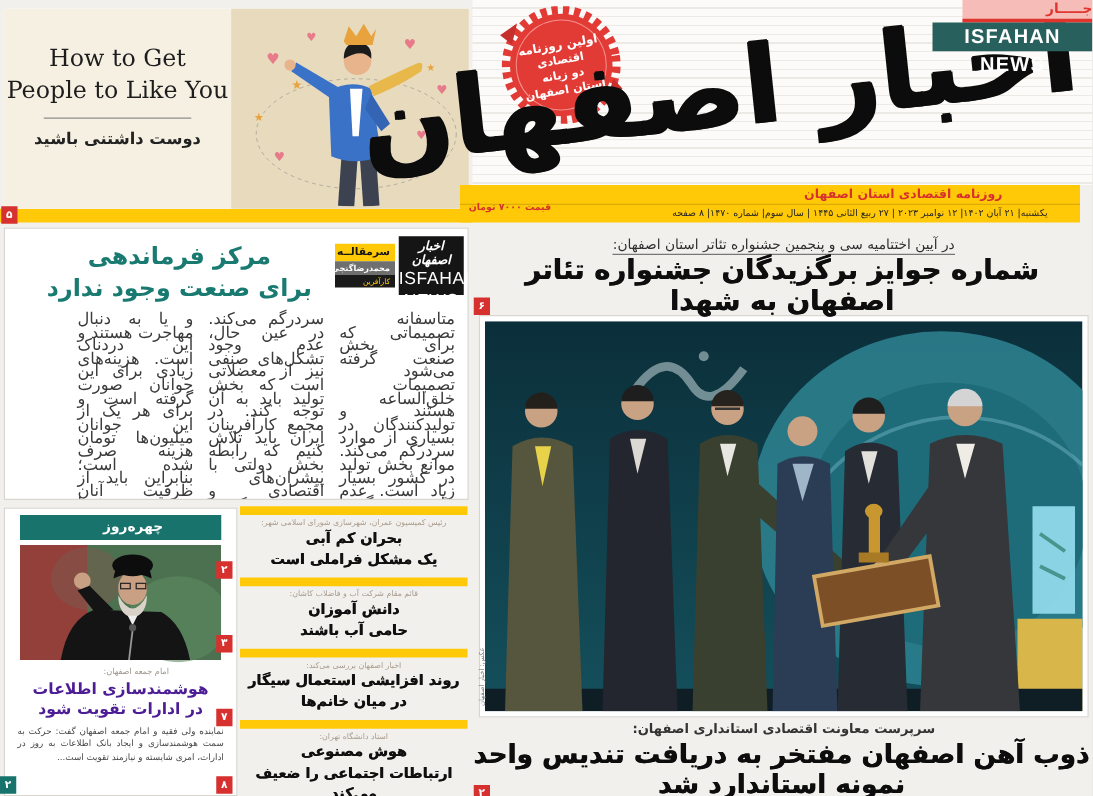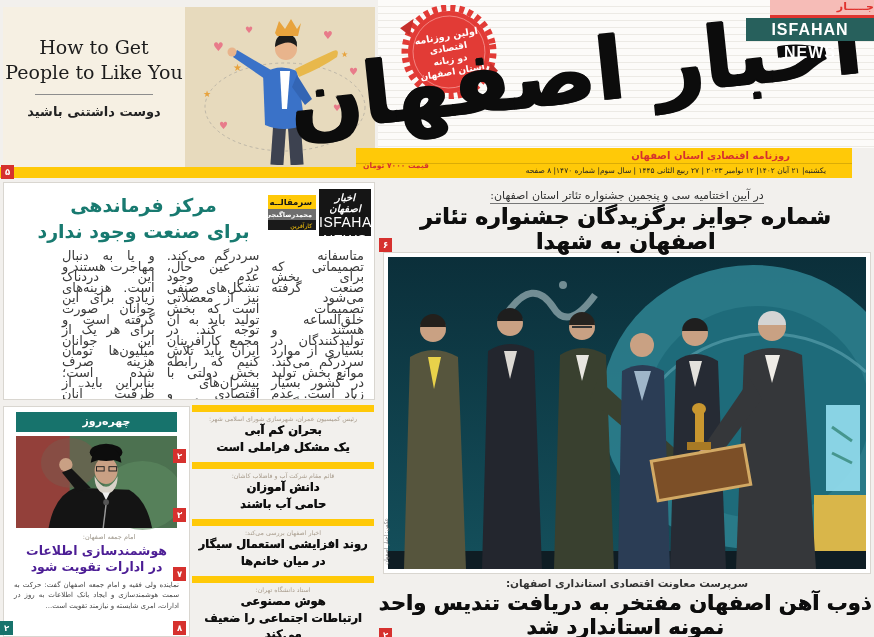--- a/index.html
+++ b/index.html
@@ -14,21 +14,21 @@
     color:#e0342f;font-weight:bold;font-size:11px;text-align:right;line-height:14px;
     overflow:hidden;border-bottom:3px solid #e0342f;z-index:7;}
   .en-title{position:absolute;right:0;top:18px;width:128px;height:23px;background:#27605c;
     color:#fff;font-family:"Liberation Sans",sans-serif;font-weight:bold;font-size:16px;
     letter-spacing:1px;text-align:center;line-height:23px;z-index:7;}
   .fa-title{position:absolute;right:10px;top:-14px;width:465px;height:185px;z-index:6;
     transform:rotate(-6deg);font-size:86px;font-weight:bold;color:#0c0c0c;direction:rtl;
     text-align:center;line-height:160px;white-space:nowrap;
     text-shadow:1px 1px 0 #0c0c0c,-1px 1px 0 #0c0c0c;pointer-events:none;}
   .seal{position:absolute;left:20px;top:5px;width:102px;height:94px;z-index:5;}
-  .yellow-band{position:absolute;left:356px;top:148px;width:496px;height:30px;background:#ffc908;z-index:2;}
+  .yellow-band{position:absolute;left:368px;top:148px;width:496px;height:30px;background:#ffc908;z-index:2;}
   .yellow-band .divline{position:absolute;left:0;top:15px;width:100%;height:1px;background:rgba(0,0,0,.14);}
   .tagline{position:absolute;right:62px;top:2px;color:#d6312e;font-weight:bold;font-size:10px;direction:rtl;}
   .dateline{position:absolute;right:26px;bottom:3px;color:#222;font-size:7.5px;direction:rtl;}
   .price{position:absolute;left:7px;bottom:8px;color:#d6312e;font-weight:bold;font-size:7.5px;direction:rtl;}
   .left-yellow{position:absolute;left:0;top:167px;width:378px;height:11px;background:#ffc908;}
 
   
   .badge{position:absolute;width:13px;height:14px;background:#d6312e;color:#fff;font-size:8.5px;
     font-weight:bold;display:flex;align-items:center;justify-content:center;z-index:8;}
   .badge.teal{background:#17736c;}

